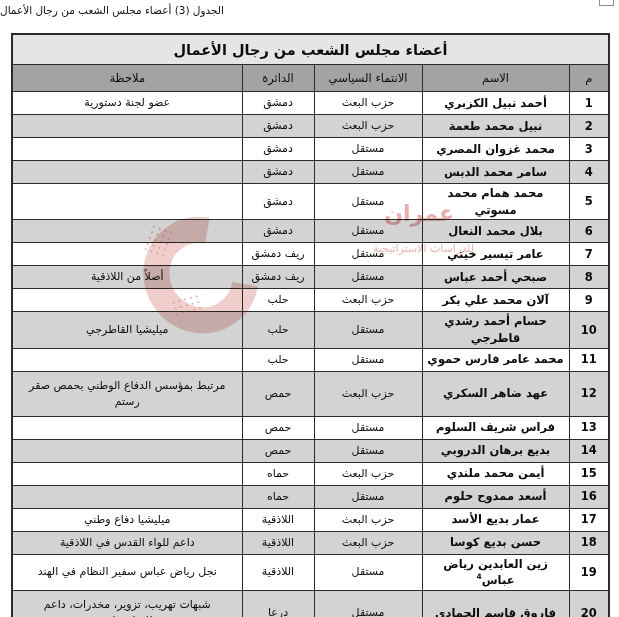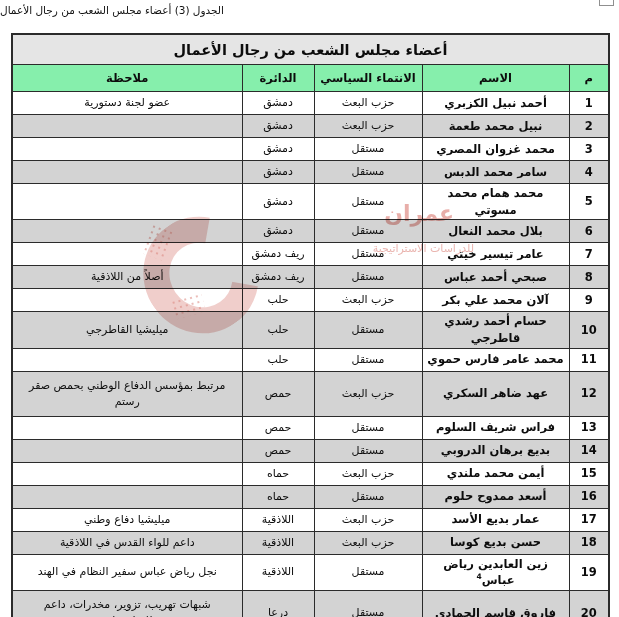--- a/index.html
+++ b/index.html
@@ -61,23 +61,23 @@
     padding: 1px 4px;
     overflow: hidden;
   }
   .title-row th {
     background: #e5e5e5;
     font-size: 14.5px;
     font-weight: bold;
     height: 27px;
   }
   .head-row th {
-    background: #86efac;
+    background: #a3a3a3;
     font-size: 11.5px;
-    font-weight: bold;
+    font-weight: normal;
     height: 24px;
   }
   tbody td {
     font-size: 11px;
     height: 20px;
     line-height: 1.45;
   }
   tbody tr:nth-child(even) {
     background: #d3d3d3;
   }

